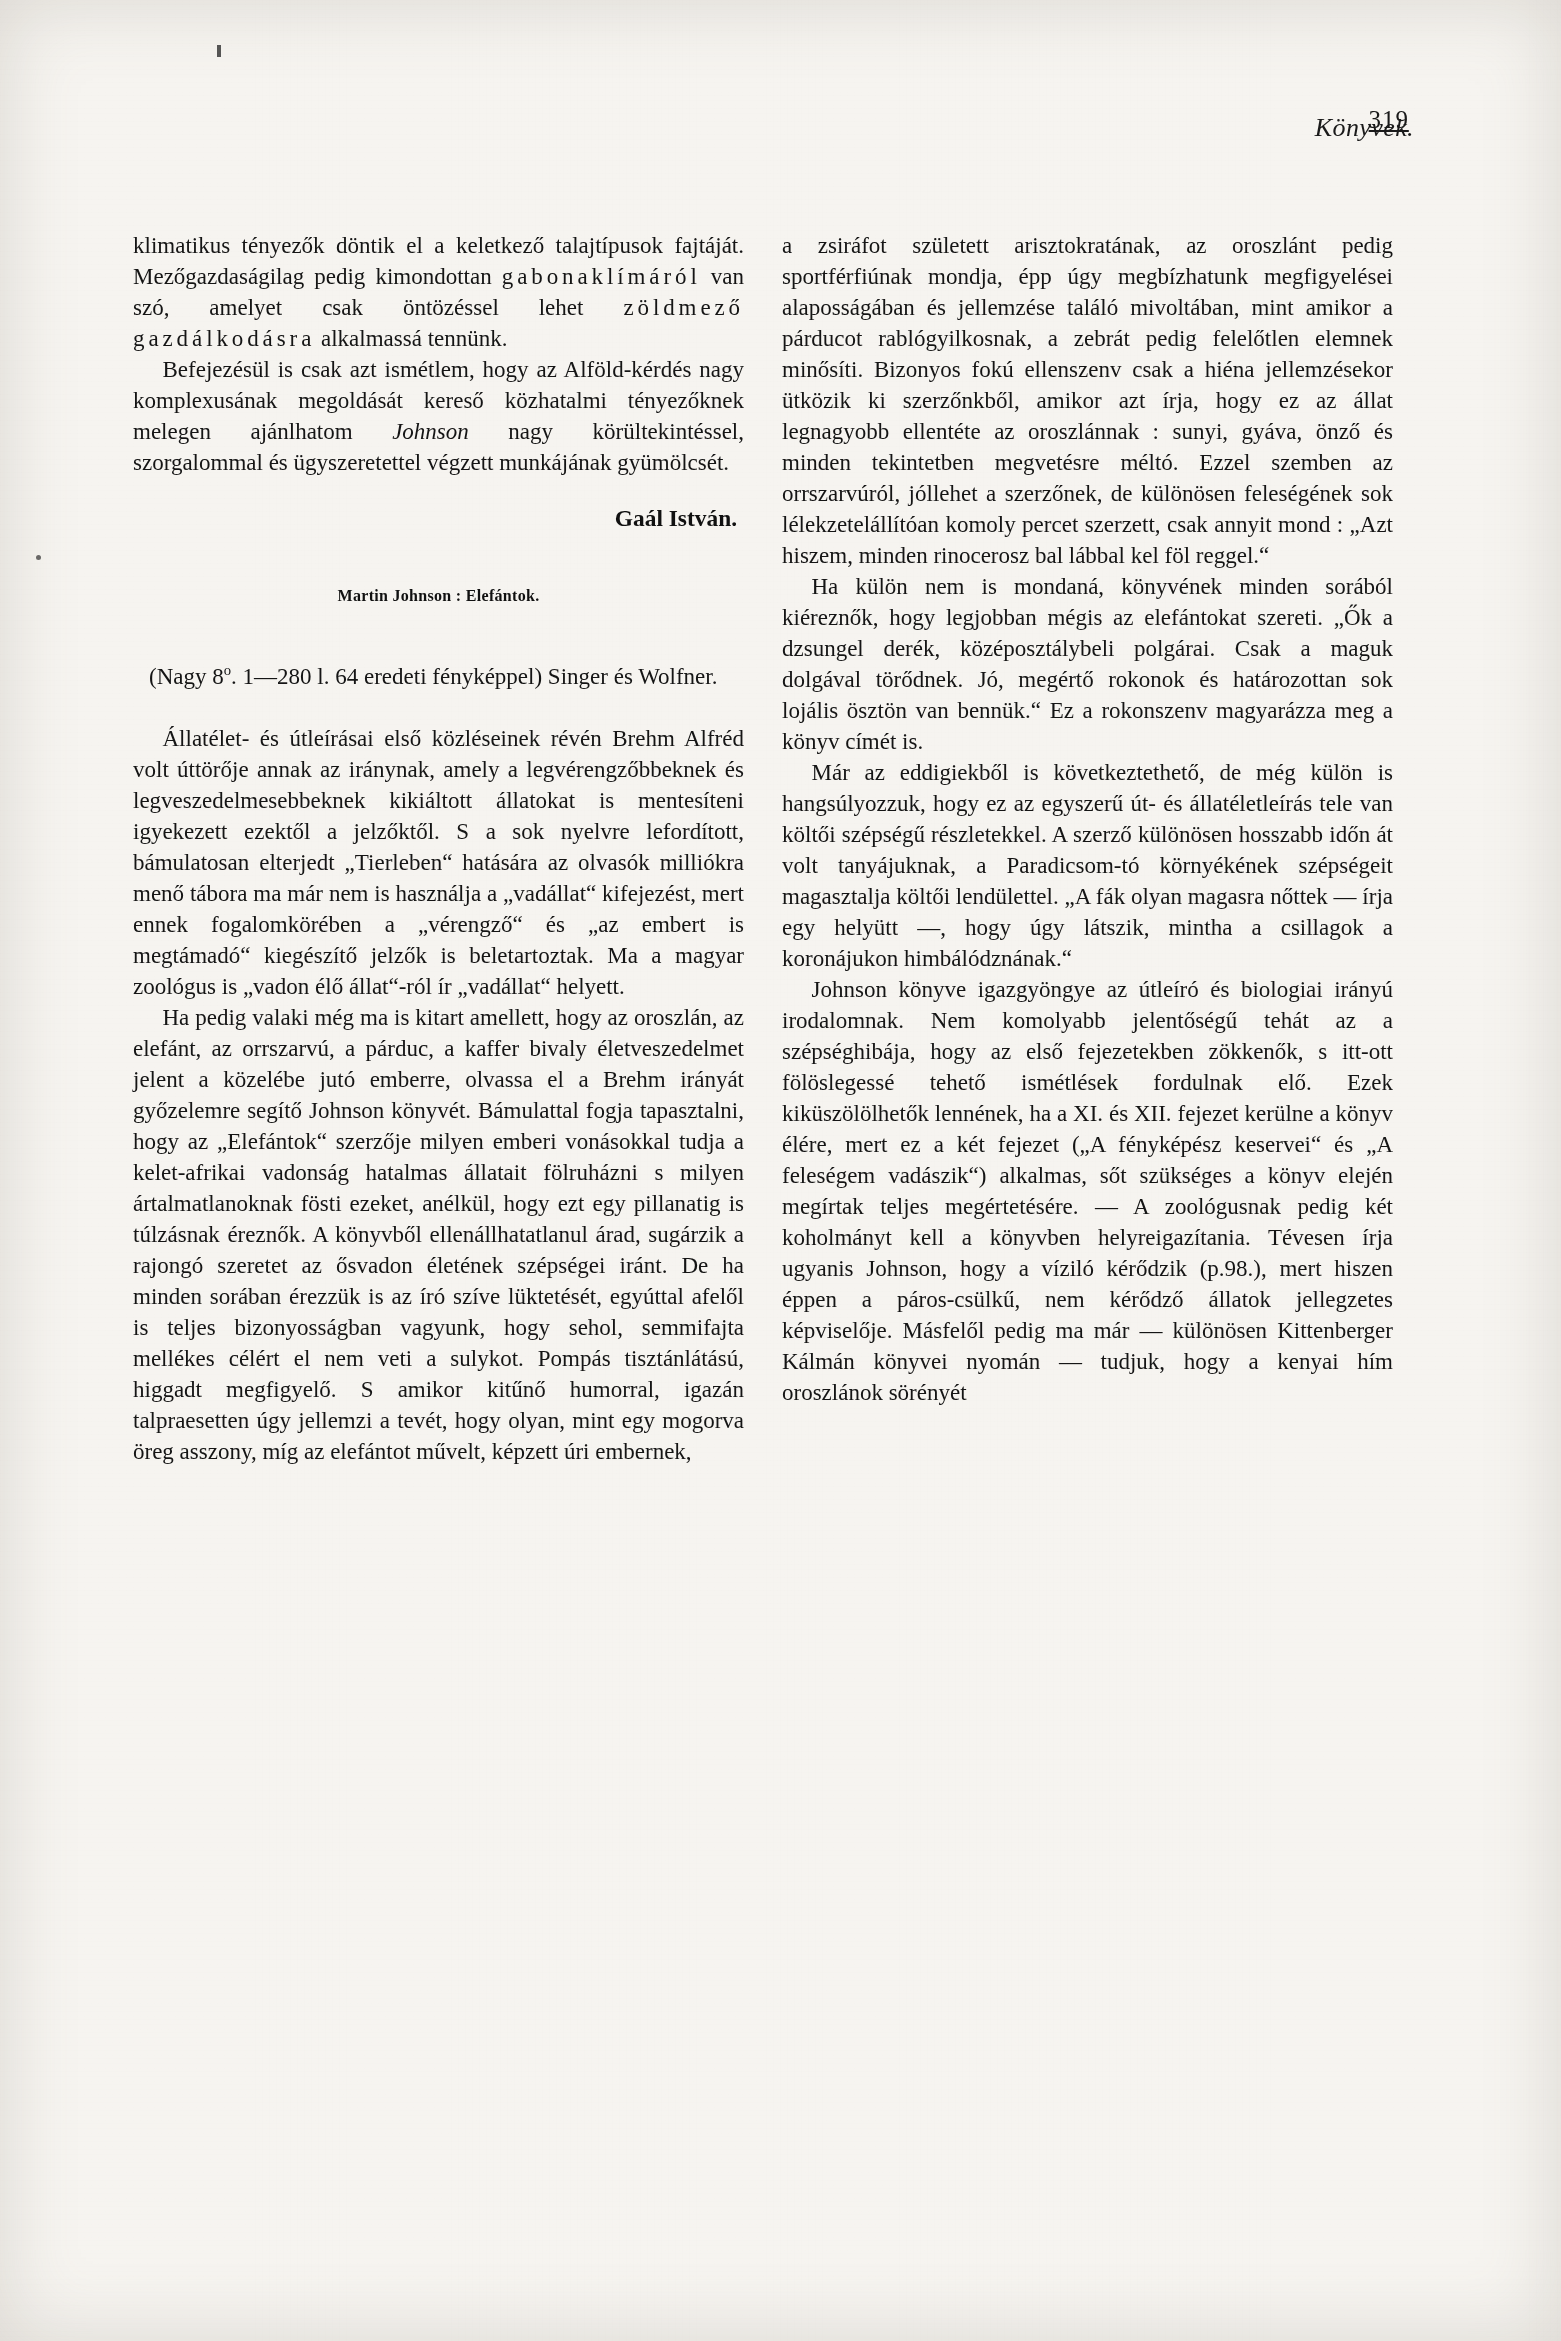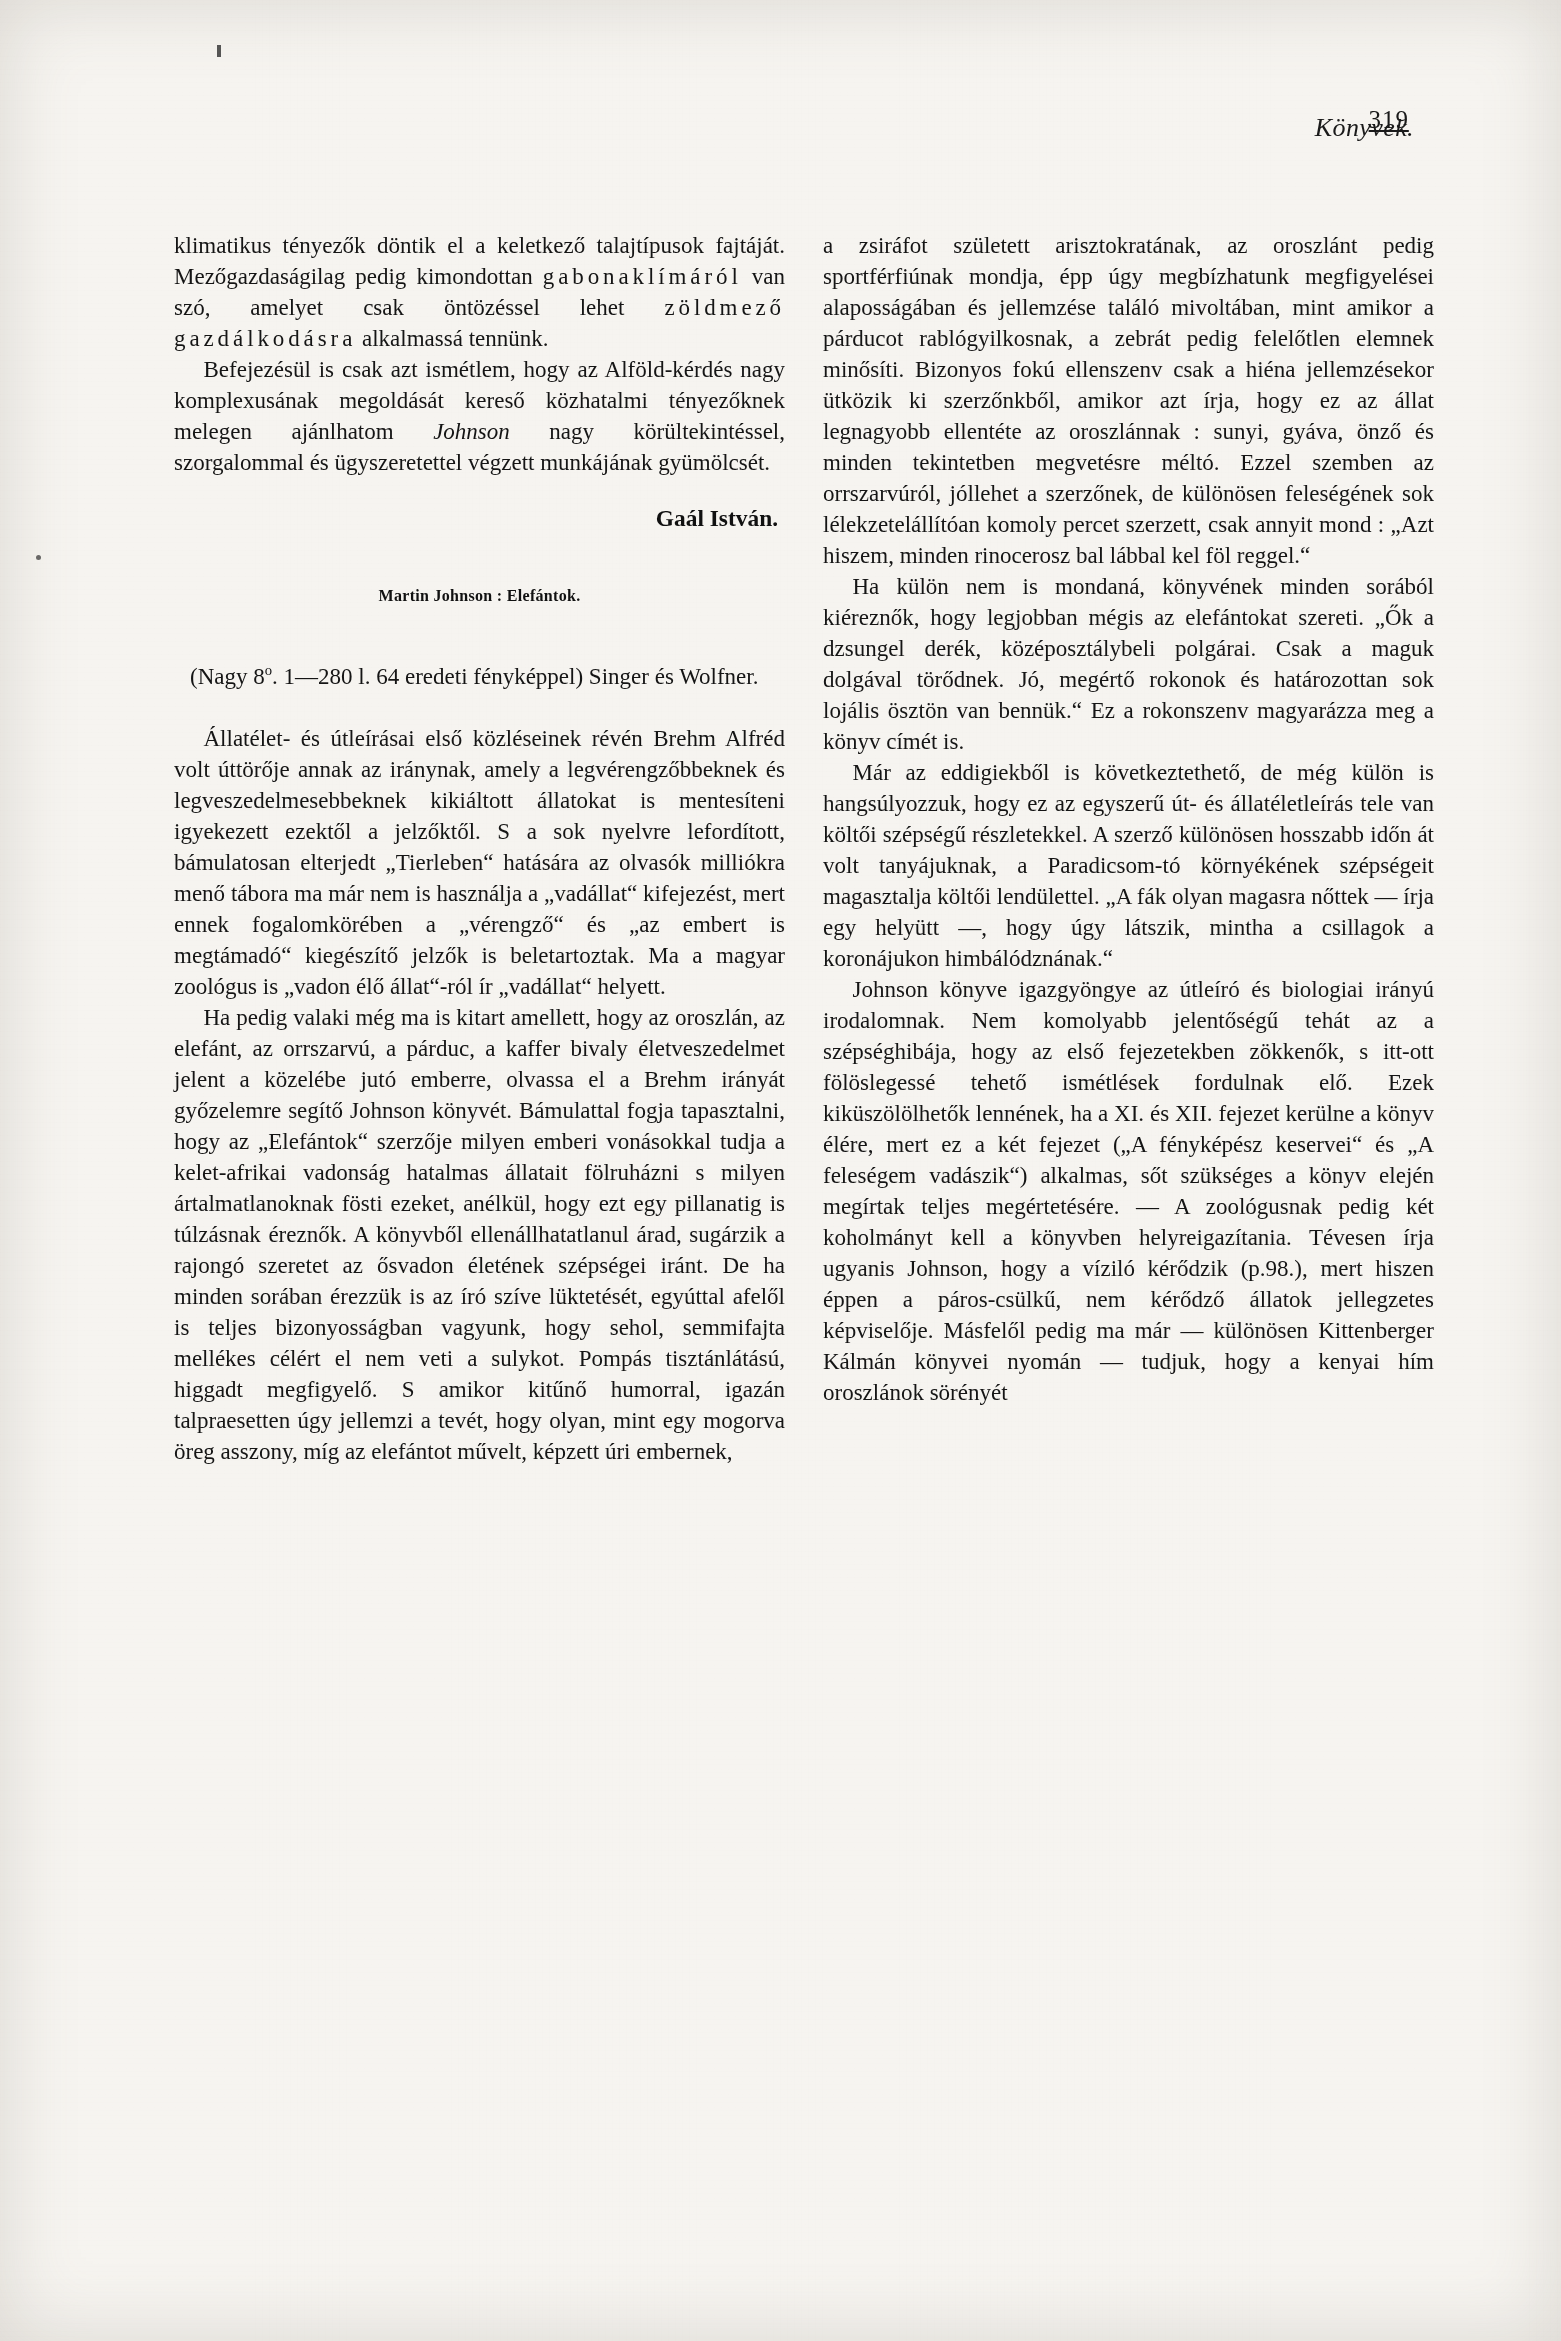--- a/index.html
+++ b/index.html
@@ -72,26 +72,25 @@
     position: absolute;
     left: 217px;
     top: 45px;
     width: 3.5px;
     height: 12px;
     background: #2e2e2e;
     opacity: 0.8;
   }
   .columns {
     position: absolute;
-    left: 150px;
+    left: 133px;
     top: 230px;
     width: 1284px;
     display: flex;
     gap: 38px;
-    justify-content: flex-end;
   }
   .col {
     width: 611px;
   }
   p {
     margin: 0;
     font-size: 23px;
     line-height: 31px;
     color: #151515;
     text-align: justify;

